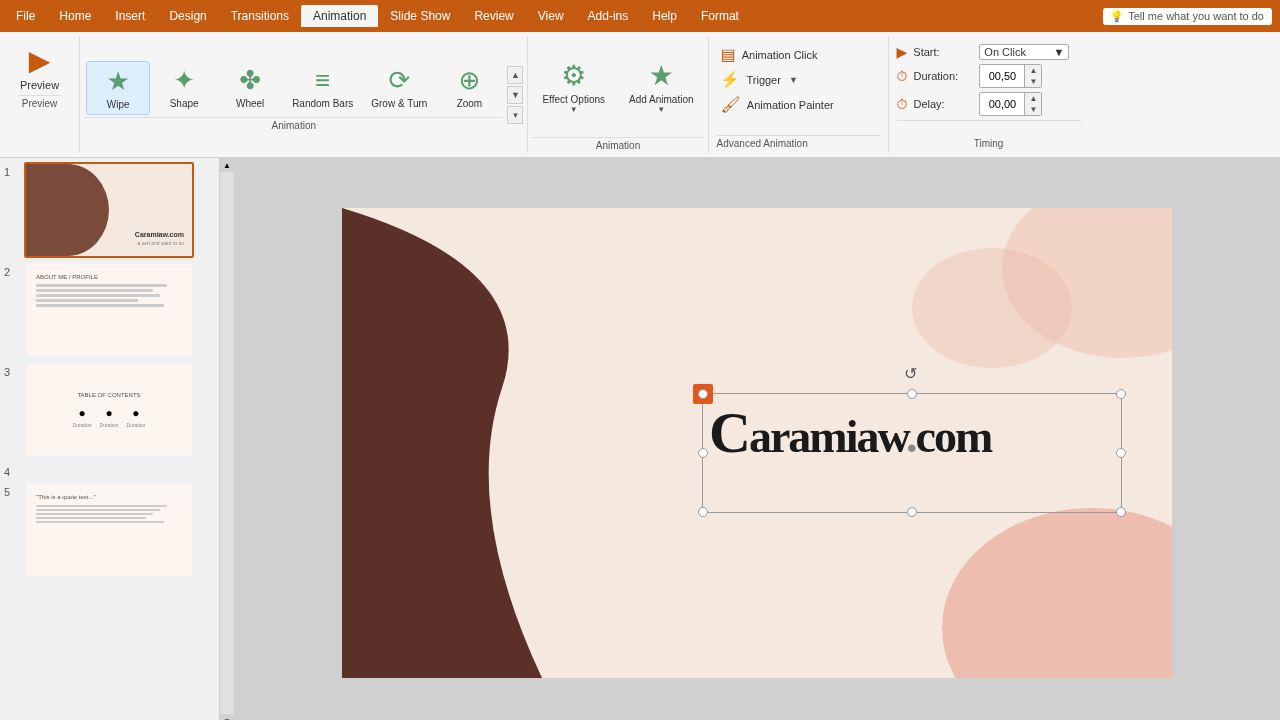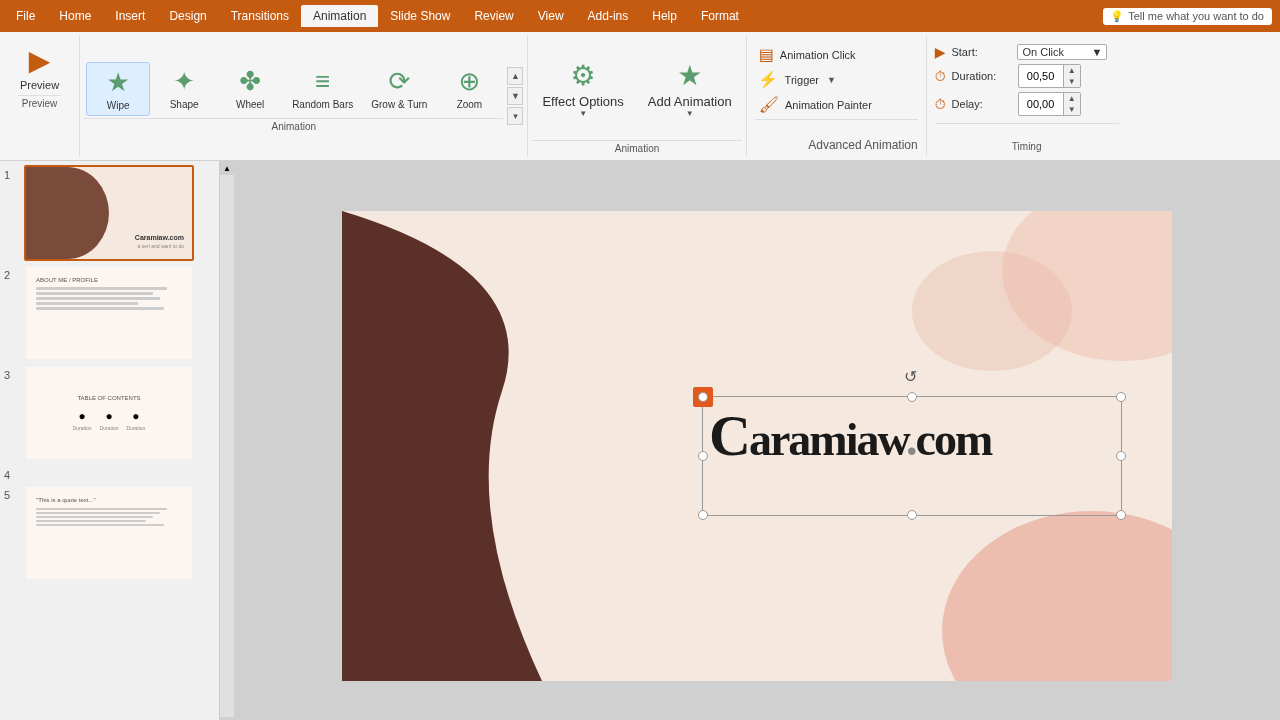--- a/index.html
+++ b/index.html
@@ -28,29 +28,29 @@
     .anim-gallery { display: flex; align-items: center; gap: 2px; }
     .anim-item { display: flex; flex-direction: column; align-items: center; padding: 4px 8px; cursor: pointer; border-radius: 3px; min-width: 64px; }
     .anim-item.selected { background: #ddeeff; border: 1px solid #aaccff; }
     .anim-icon { font-size: 26px; color: #5a9e6f; }
     .anim-label { font-size: 10px; color: #333; margin-top: 2px; text-align: center; }
     .gallery-scroll-btns { display: flex; flex-direction: column; gap: 2px; margin-left: 2px; }
     .gallery-scroll-btn { width: 16px; height: 18px; background: #f0f0f0; border: 1px solid #ccc; cursor: pointer; display: flex; align-items: center; justify-content: center; font-size: 9px; color: #555; }
 
     
     .big-btn { display: flex; flex-direction: column; align-items: center; padding: 4px 10px; cursor: pointer; border-radius: 3px; min-width: 70px; }
-    .big-btn-label { font-size: 13px; color: #333; text-align: center; margin-top: 2px; }
+    .big-btn-label { font-size: 10px; color: #333; text-align: center; margin-top: 2px; }
 
     
     .adv-section { display: flex; flex-direction: column; padding: 4px 8px; border-right: 1px solid #ddd; min-width: 180px; }
     .adv-section-rows { display: flex; flex-direction: column; gap: 4px; flex: 1; padding: 4px 0; }
     .adv-row { display: flex; align-items: center; gap: 6px; cursor: pointer; padding: 1px 4px; border-radius: 2px; }
     .adv-row-icon { font-size: 16px; color: #c55a11; }
     .adv-row-label { font-size: 11px; color: #333; }
-    .adv-section-label { font-size: 12px; color: #555; border-top: 1px solid #ddd; padding-top: 18px; text-align: right; }
+    .adv-section-label { font-size: 10px; color: #555; border-top: 1px solid #ddd; padding-top: 2px; text-align: left; }
 
     
     .timing-section { display: flex; flex-direction: column; padding: 4px 8px; min-width: 200px; }
     .timing-rows { display: flex; flex-direction: column; gap: 4px; flex: 1; padding: 4px 0; }
     .timing-row { display: flex; align-items: center; gap: 6px; }
     .timing-label { font-size: 11px; color: #333; min-width: 60px; }
     .timing-dropdown { display: flex; align-items: center; background: white; border: 1px solid #aaa; border-radius: 2px; padding: 1px 4px; min-width: 90px; cursor: pointer; font-size: 11px; color: #333; justify-content: space-between; text-align: center; }
     .timing-spinner { display: flex; align-items: center; background: white; border: 1px solid #aaa; border-radius: 2px; }
     .timing-spinner-val { padding: 1px 6px; font-size: 11px; min-width: 44px; text-align: center; }
     .timing-spinner-btns { display: flex; flex-direction: column; border-left: 1px solid #aaa; }

